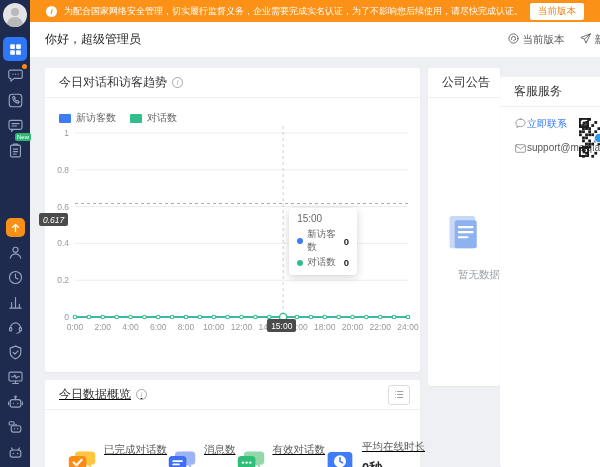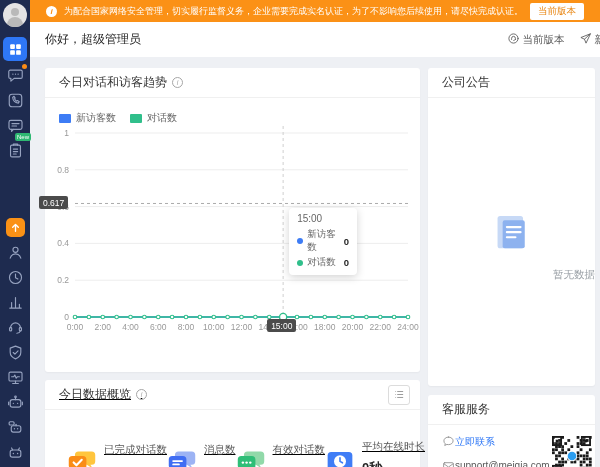--- a/index.html
+++ b/index.html
@@ -40,21 +40,21 @@
     flex:none; overflow:hidden; }
   .greeting { font-size:12px; color:#262626;font-family:Liberation Mono, monospace; }
   .top-right { margin-left:auto; margin-right:-26px; display:flex; align-items:center; gap:4px;
     color:#595959; font-size:10.5px; white-space:nowrap; }
   .top-right .si { width:13px; height:13px; color:#595959; }
   .top-right .tr-group { display:flex; align-items:center; gap:3px; cursor:pointer; }
   .top-right .tr-group + .tr-group { margin-left:10px; }
 
   .main { flex:1; display:flex; padding:11px 0 0 15px; overflow:hidden; }
   .col-left { width:375px; flex:none; display:flex; flex-direction:column; }
-  .col-right { width:167px; flex:none; margin-left:8px; display:flex; flex-direction:column; }
+  .col-right { width:167px; flex:none; margin-left:8px; display:flex; flex-direction:row; }
   .card { background:#fff; border-radius:3px; box-shadow:0 1px 2px rgba(0,0,0,.04); }
 
   .card-head { height:30px; display:flex; align-items:center; padding:0 10px 0 14px;
     border-bottom:1px solid #f0f0f0; }
   .card-title { font-size:12px; color:#333; }
   .info-i { width:11px; height:11px; border:1px solid #a6a6a6; color:#a6a6a6; border-radius:50%;
     font-size:7px; line-height:9px; text-align:center; margin-left:5px; font-style:italic; }
 
   
   .chart-card { height:304px; position:relative; flex:none; }
@@ -349,21 +349,21 @@
               <circle cx="265.875" cy="194" r="1.8" fill="#fff" stroke="#30bf8b" stroke-width="1.1"></circle>
               <circle cx="279.75" cy="194" r="1.8" fill="#fff" stroke="#30bf8b" stroke-width="1.1"></circle>
               <circle cx="293.625" cy="194" r="1.8" fill="#fff" stroke="#30bf8b" stroke-width="1.1"></circle>
               <circle cx="307.5" cy="194" r="1.8" fill="#fff" stroke="#30bf8b" stroke-width="1.1"></circle>
               <circle cx="321.375" cy="194" r="1.8" fill="#fff" stroke="#30bf8b" stroke-width="1.1"></circle>
               <circle cx="335.25" cy="194" r="1.8" fill="#fff" stroke="#30bf8b" stroke-width="1.1"></circle>
               <circle cx="349.125" cy="194" r="1.8" fill="#fff" stroke="#30bf8b" stroke-width="1.1"></circle>
               <circle cx="363" cy="194" r="1.8" fill="#fff" stroke="#30bf8b" stroke-width="1.1"></circle>
               <circle cx="238.125" cy="194" r="3.6" fill="#fff" stroke="#30bf8b" stroke-width="1.4"></circle>
             </svg>
-          <div class="axis-badge" id="y-badge" style="left: -6px; top: 128px;">0.617</div>
+          <div class="axis-badge" id="y-badge" style="left: -6px; top: 145px; font-style: italic;">0.617</div>
           <div class="axis-badge" id="x-badge" style="left: 222.125px; top: 251px;">15:00</div>
           <div class="tooltip" id="tooltip" style="left: 244.125px; top: 140px;">
             <div class="tt-time">15:00</div>
             <div id="tt-rows">
                 <div class="tt-row">
                   <span class="tt-dot" style="background:#3d7cf5"></span>
                   <span class="tt-label">新访客数</span>
                   <span class="tt-val">0</span>
                 </div>
                 <div class="tt-row">

